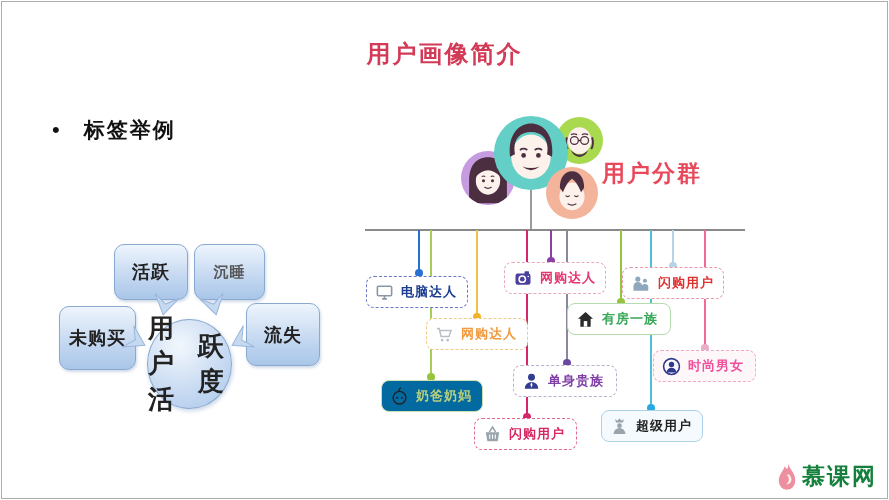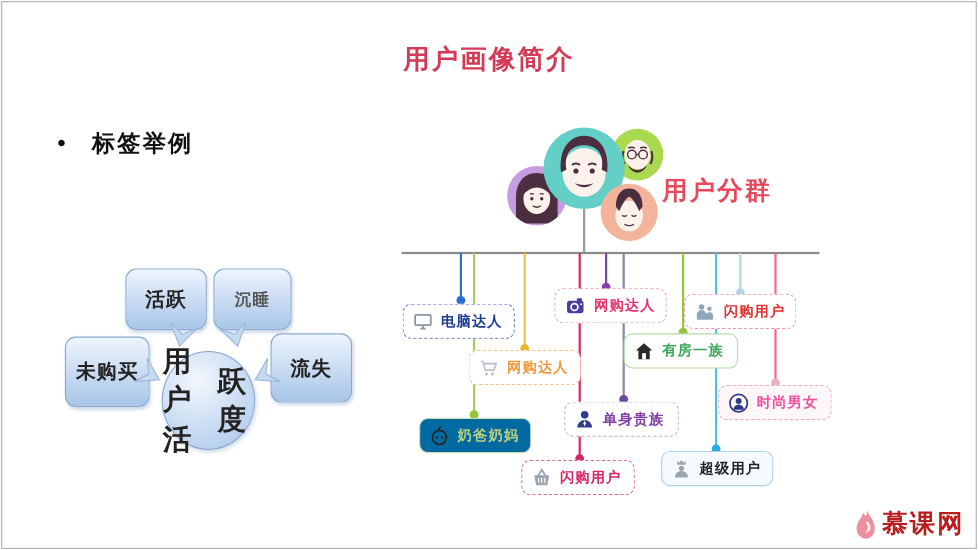--- a/index.html
+++ b/index.html
@@ -40,21 +40,21 @@
   .vline{position:absolute;width:2px;}
   .dot{position:absolute;width:8px;height:8px;border-radius:50%;}
   .gbox{
     position:absolute;height:32px;border-radius:8px;background:#fff;
     display:flex;align-items:center;gap:7px;padding:0 8px;box-sizing:border-box;
   }
   .gbox .glabel{font-size:13px;font-weight:bold;letter-spacing:1px;white-space:nowrap;}
   .gicon{display:flex;align-items:center;}
 
   .watermark{position:absolute;right:12px;bottom:8px;display:flex;align-items:center;gap:4px;}
-  .watermark .wm-text{font-size:23px;font-weight:bold;color:#b91c1c;letter-spacing:2px;}
+  .watermark .wm-text{font-size:23px;font-weight:bold;color:#15803d;letter-spacing:2px;}
 </style>
 </head>
 <body>
 
 <div class="frame"></div>
 
 <div class="title">用户画像简介</div>
 
 <div class="bullet-row">
   <span class="bullet-dot">•</span>

